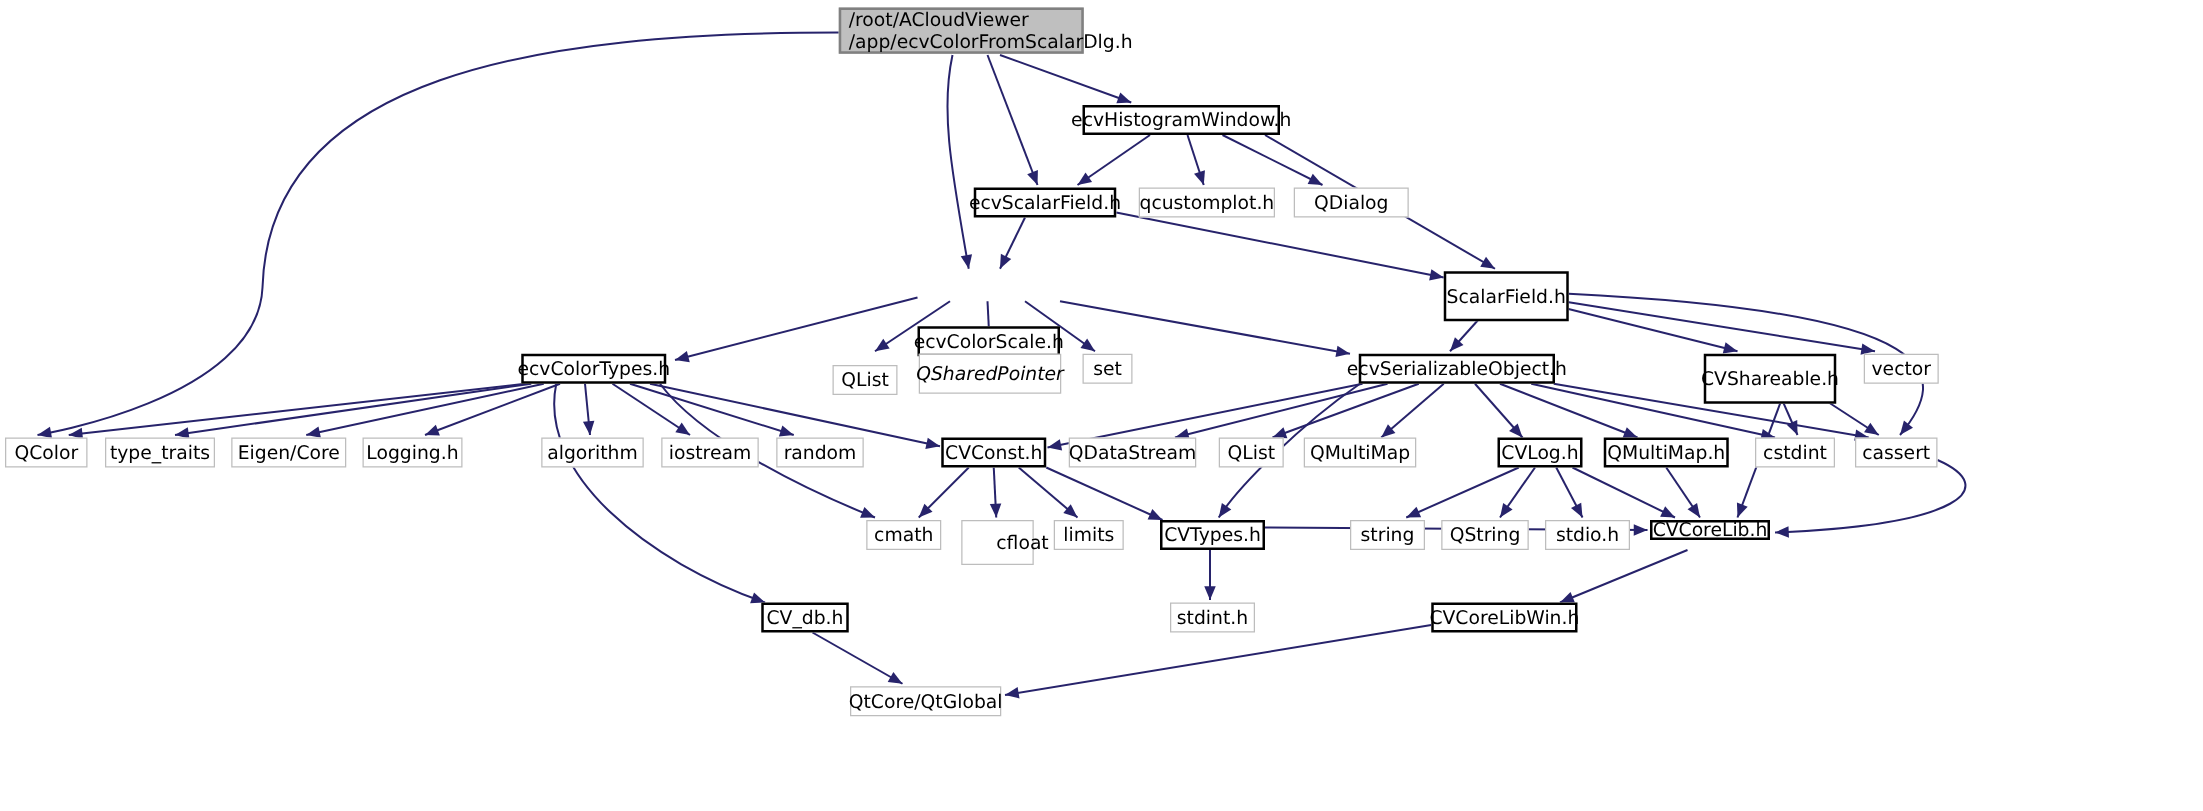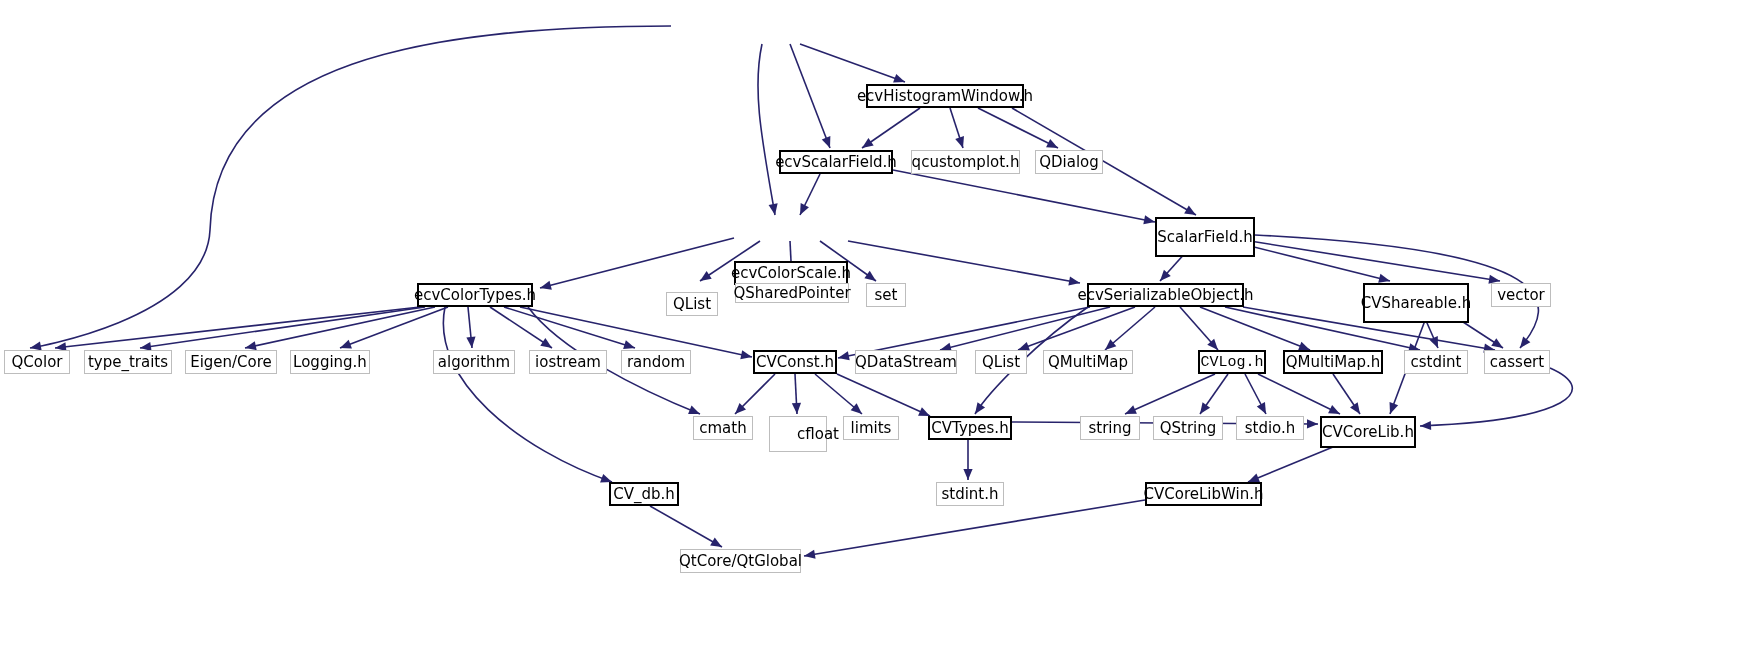--- a/index.html
+++ b/index.html
@@ -168,53 +168,55 @@
       <polygon points="0,0 -11,-4.6 -11,4.6" class="edge-head" transform="translate(1318,424) rotate(0.37453859836088194)"></polygon>
       <path d="M 1550,368 C 1600,390 1570,420 1420,426" class="edge-path"></path>
       <polygon points="0,0 -11,-4.6 -11,4.6" class="edge-head" transform="translate(1420,426) rotate(177.45592151659068)"></polygon>
       <path d="M 1350,440 L 1248,482" class="edge-path"></path>
       <polygon points="0,0 -11,-4.6 -11,4.6" class="edge-head" transform="translate(1248,482) rotate(157.6199790764663)"></polygon>
       <path d="M 1145,500 L 804,556" class="edge-path"></path>
       <polygon points="0,0 -11,-4.6 -11,4.6" class="edge-head" transform="translate(804,556) rotate(170.67381749822778)"></polygon>
       <path d="M 650,506 L 722,547" class="edge-path"></path>
       <polygon points="0,0 -11,-4.6 -11,4.6" class="edge-head" transform="translate(722,547) rotate(29.659083911822773)"></polygon>
     </svg>
+<div class="gnode root" style="left: 671px; top: 6px; width: 196px; height: 37px;"><span class="lbl">/root/ACloudViewer
+/app/ecvColorFromScalarDlg.h</span></div>
     <div class="gnode strong" style="left: 866px; top: 84px; width: 158px; height: 24px;"><span class="lbl">ecvHistogramWindow.h</span></div>
     <div class="gnode strong" style="left: 779px; top: 150px; width: 114px; height: 24px;"><span class="lbl">ecvScalarField.h</span></div>
     <div class="gnode weak" style="left: 911px; top: 150px; width: 109px; height: 24px;"><span class="lbl">qcustomplot.h</span></div>
-    <div class="gnode weak" style="left: 1035px; top: 150px; width: 68px; height: 24px;"><span class="lbl">QDialog</span></div>
+    <div class="gnode weak" style="left: 1035px; top: 150px; width: 92px; height: 24px;"><span class="lbl">QDialog</span></div>
     <div class="gnode strong" style="left: 734px; top: 217px; width: 114px; height: 24px; margin-top: 44px;"><span class="lbl">ecvColorScale.h</span></div>
     <div class="gnode strong" style="left: 1155px; top: 217px; width: 100px; height: 40px;"><span class="lbl">ScalarField.h</span></div>
     <div class="gnode strong" style="left: 417px; top: 283px; width: 116px; height: 24px;"><span class="lbl">ecvColorTypes.h</span></div>
     <div class="gnode weak" style="left: 666px; top: 276px; width: 52px; height: 24px; margin-top: 16px;"><span class="lbl">QList</span></div>
-    <div class="gnode weak" style="left: 735px; top: 283px; width: 114px; height: 20px;"><span class="lbl">QSharedPointer</span></div>
+    <div class="gnode weak" style="left: 735px; top: 283px; width: 114px; height: 32px; font-style: italic;"><span class="lbl">QSharedPointer</span></div>
     <div class="gnode weak" style="left: 866px; top: 283px; width: 40px; height: 24px;"><span class="lbl">set</span></div>
     <div class="gnode strong" style="left: 1087px; top: 283px; width: 157px; height: 24px;"><span class="lbl">ecvSerializableObject.h</span></div>
     <div class="gnode strong" style="left: 1363px; top: 283px; width: 106px; height: 40px;"><span class="lbl">CVShareable.h</span></div>
     <div class="gnode weak" style="left: 1491px; top: 283px; width: 60px; height: 24px;"><span class="lbl">vector</span></div>
     <div class="gnode weak" style="left: 4px; top: 350px; width: 66px; height: 24px;"><span class="lbl">QColor</span></div>
     <div class="gnode weak" style="left: 84px; top: 350px; width: 88px; height: 24px;"><span class="lbl">type_traits</span></div>
     <div class="gnode weak" style="left: 185px; top: 350px; width: 92px; height: 24px;"><span class="lbl">Eigen/Core</span></div>
     <div class="gnode weak" style="left: 290px; top: 350px; width: 80px; height: 24px;"><span class="lbl">Logging.h</span></div>
     <div class="gnode weak" style="left: 433px; top: 350px; width: 82px; height: 24px;"><span class="lbl">algorithm</span></div>
     <div class="gnode weak" style="left: 529px; top: 350px; width: 78px; height: 24px;"><span class="lbl">iostream</span></div>
     <div class="gnode weak" style="left: 621px; top: 350px; width: 70px; height: 24px;"><span class="lbl">random</span></div>
     <div class="gnode strong" style="left: 753px; top: 350px; width: 84px; height: 24px;"><span class="lbl">CVConst.h</span></div>
     <div class="gnode weak" style="left: 855px; top: 350px; width: 102px; height: 24px;"><span class="lbl">QDataStream</span></div>
     <div class="gnode weak" style="left: 975px; top: 350px; width: 52px; height: 24px;"><span class="lbl">QList</span></div>
     <div class="gnode weak" style="left: 1043px; top: 350px; width: 90px; height: 24px;"><span class="lbl">QMultiMap</span></div>
-    <div class="gnode strong" style="left: 1198px; top: 350px; width: 68px; height: 24px; font-family: Liberation Mono, monospace;"><span class="lbl">CVLog.h</span></div>
+    <div class="gnode strong" style="left: 1198px; top: 350px; width: 68px; height: 24px;"><span class="lbl">CVLog.h</span></div>
     <div class="gnode strong" style="left: 1283px; top: 350px; width: 100px; height: 24px;"><span class="lbl">QMultiMap.h</span></div>
     <div class="gnode weak" style="left: 1404px; top: 350px; width: 64px; height: 24px;"><span class="lbl">cstdint</span></div>
     <div class="gnode weak" style="left: 1484px; top: 350px; width: 66px; height: 24px; text-align: right;"><span class="lbl">cassert</span></div>
     <div class="gnode weak" style="left: 693px; top: 416px; width: 60px; height: 24px;"><span class="lbl">cmath</span></div>
     <div class="gnode weak" style="left: 769px; top: 416px; width: 58px; height: 36px; padding-left: 40px;"><span class="lbl">cfloat</span></div>
     <div class="gnode weak" style="left: 843px; top: 416px; width: 56px; height: 24px;"><span class="lbl">limits</span></div>
     <div class="gnode strong" style="left: 928px; top: 416px; width: 84px; height: 24px;"><span class="lbl">CVTypes.h</span></div>
     <div class="gnode weak" style="left: 1080px; top: 416px; width: 60px; height: 24px;"><span class="lbl">string</span></div>
     <div class="gnode weak" style="left: 1153px; top: 416px; width: 70px; height: 24px;"><span class="lbl">QString</span></div>
     <div class="gnode weak" style="left: 1236px; top: 416px; width: 68px; height: 24px;"><span class="lbl">stdio.h</span></div>
-    <div class="gnode strong" style="left: 1320px; top: 416px; width: 96px; height: 32px;"><span class="lbl">CVCoreLib.h</span></div>
+    <div class="gnode strong" style="left: 1320px; top: 416px; width: 96px; height: 16px;"><span class="lbl">CVCoreLib.h</span></div>
     <div class="gnode weak" style="left: 936px; top: 482px; width: 68px; height: 24px;"><span class="lbl">stdint.h</span></div>
     <div class="gnode strong" style="left: 1145px; top: 482px; width: 117px; height: 24px;"><span class="lbl">CVCoreLibWin.h</span></div>
     <div class="gnode strong" style="left: 609px; top: 482px; width: 70px; height: 24px;"><span class="lbl">CV_db.h</span></div>
     <div class="gnode weak" style="left: 680px; top: 549px; width: 121px; height: 24px;"><span class="lbl">QtCore/QtGlobal</span></div>
   </div>
 
 </body></html>

